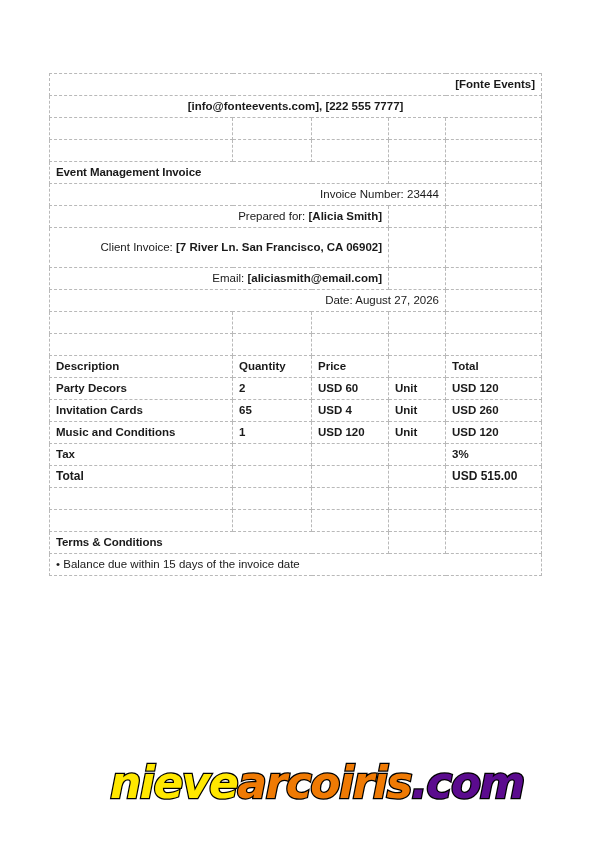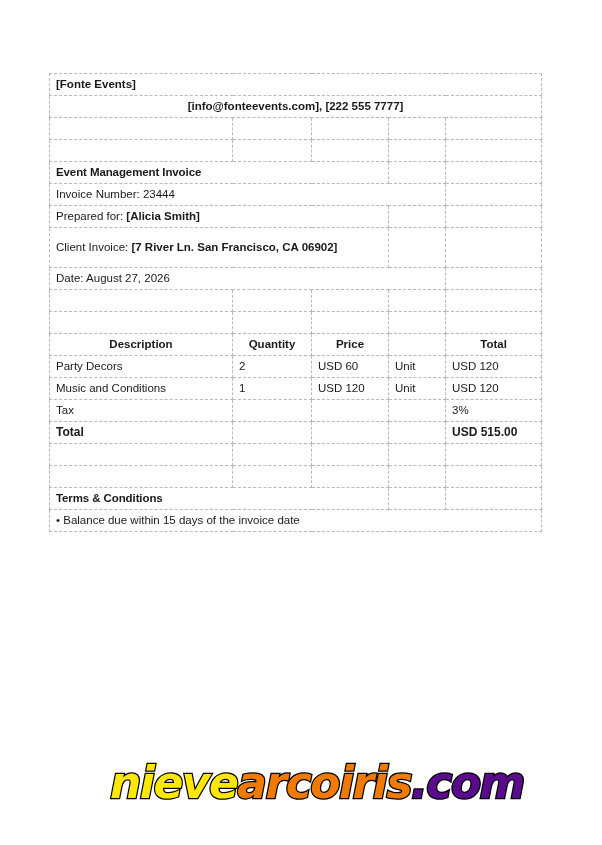--- a/index.html
+++ b/index.html
@@ -45,21 +45,21 @@
 
   
   col.c1 { width: 183px; }
   col.c2 { width: 79px; }
   col.c3 { width: 77px; }
   col.c4 { width: 57px; }
   col.c5 { width: 96px; }
 
   
   td.brand {
-    text-align: left;
+    text-align: right;
     font-size: 12.5px;
     font-weight: bold;
     color: #3d6e9b;
     height: 26px;
   }
   td.contact {
     text-align: center;
     font-size: 12px;
     font-weight: bold;
     color: #1a1a1a;
@@ -76,20 +76,21 @@
     color: #3d6e9b;
     height: 32px;
     letter-spacing: -0.1px;
   }
 
   
   td.detail {
     font-size: 12.5px;
     height: 29px;
     color: #1a1a1a;
+    text-align: right;
   }
   td.detail b { font-weight: bold; }
   td.detail.two-line {
     height: 40px;
     line-height: 1.4;
     padding-top: 2px;
     padding-bottom: 2px;
   }
 
   
@@ -97,31 +98,31 @@
     background: #1cb9d6;
     color: #ffffff;
     font-weight: bold;
     font-size: 11px;
     height: 33px;
     border-color: #1cb9d6;
     border-right-color: #6fd3e6;
     border-left-color: #1cb9d6;
     border-top-color: #1cb9d6;
     border-bottom-color: #1cb9d6;
-    text-align: center;
   }
   td.item {
     font-size: 10.5px;
     height: 33px;
     border-color: #d8d8d8;
     border-style: solid;
     border-left-style: dashed;
     border-right-style: dashed;
     border-left-color: #b9b9b9;
     border-right-color: #b9b9b9;
+    font-weight: bold;
   }
   td.item.strong {
     font-weight: bold;
     font-size: 12px;
   }
 
   
   td.term {
     font-size: 12.5px;
     height: 30px;
@@ -202,20 +203,25 @@
         <td class="blank"></td>
         <td class="blank"></td>
       </tr>
 
       <tr>
         <td class="detail two-line" colspan="3"><span>Client Invoice: </span> <b>[7 River Ln. San Francisco, CA 06902]</b></td>
         <td class="blank"></td>
         <td class="blank"></td>
       </tr>
 
+      <tr>
+        <td class="detail" colspan="3"><span>Email: </span><b>[aliciasmith@email.com]</b></td>
+        <td class="blank"></td>
+        <td class="blank"></td>
+      </tr>
 
       <tr>
         <td class="detail" colspan="4"><span>Date: </span><span>August 27, 2026</span></td>
         <td class="blank"></td>
       </tr>
 
       <tr>
         <td class="blank"></td>
         <td class="blank"></td>
         <td class="blank"></td>
@@ -239,20 +245,27 @@
       </tr>
 
       <tr>
         <td class="item">Party Decors</td>
         <td class="item">2</td>
         <td class="item">USD 60</td>
         <td class="item">Unit</td>
         <td class="item">USD 120</td>
       </tr>
       <tr>
+        <td class="item">Invitation Cards</td>
+        <td class="item">65</td>
+        <td class="item">USD 4</td>
+        <td class="item">Unit</td>
+        <td class="item">USD 260</td>
+      </tr>
+      <tr>
         <td class="item">Music and Conditions</td>
         <td class="item">1</td>
         <td class="item">USD 120</td>
         <td class="item">Unit</td>
         <td class="item">USD 120</td>
       </tr>
       <tr>
         <td class="item">Tax</td>
         <td class="item"></td>
         <td class="item"></td>

